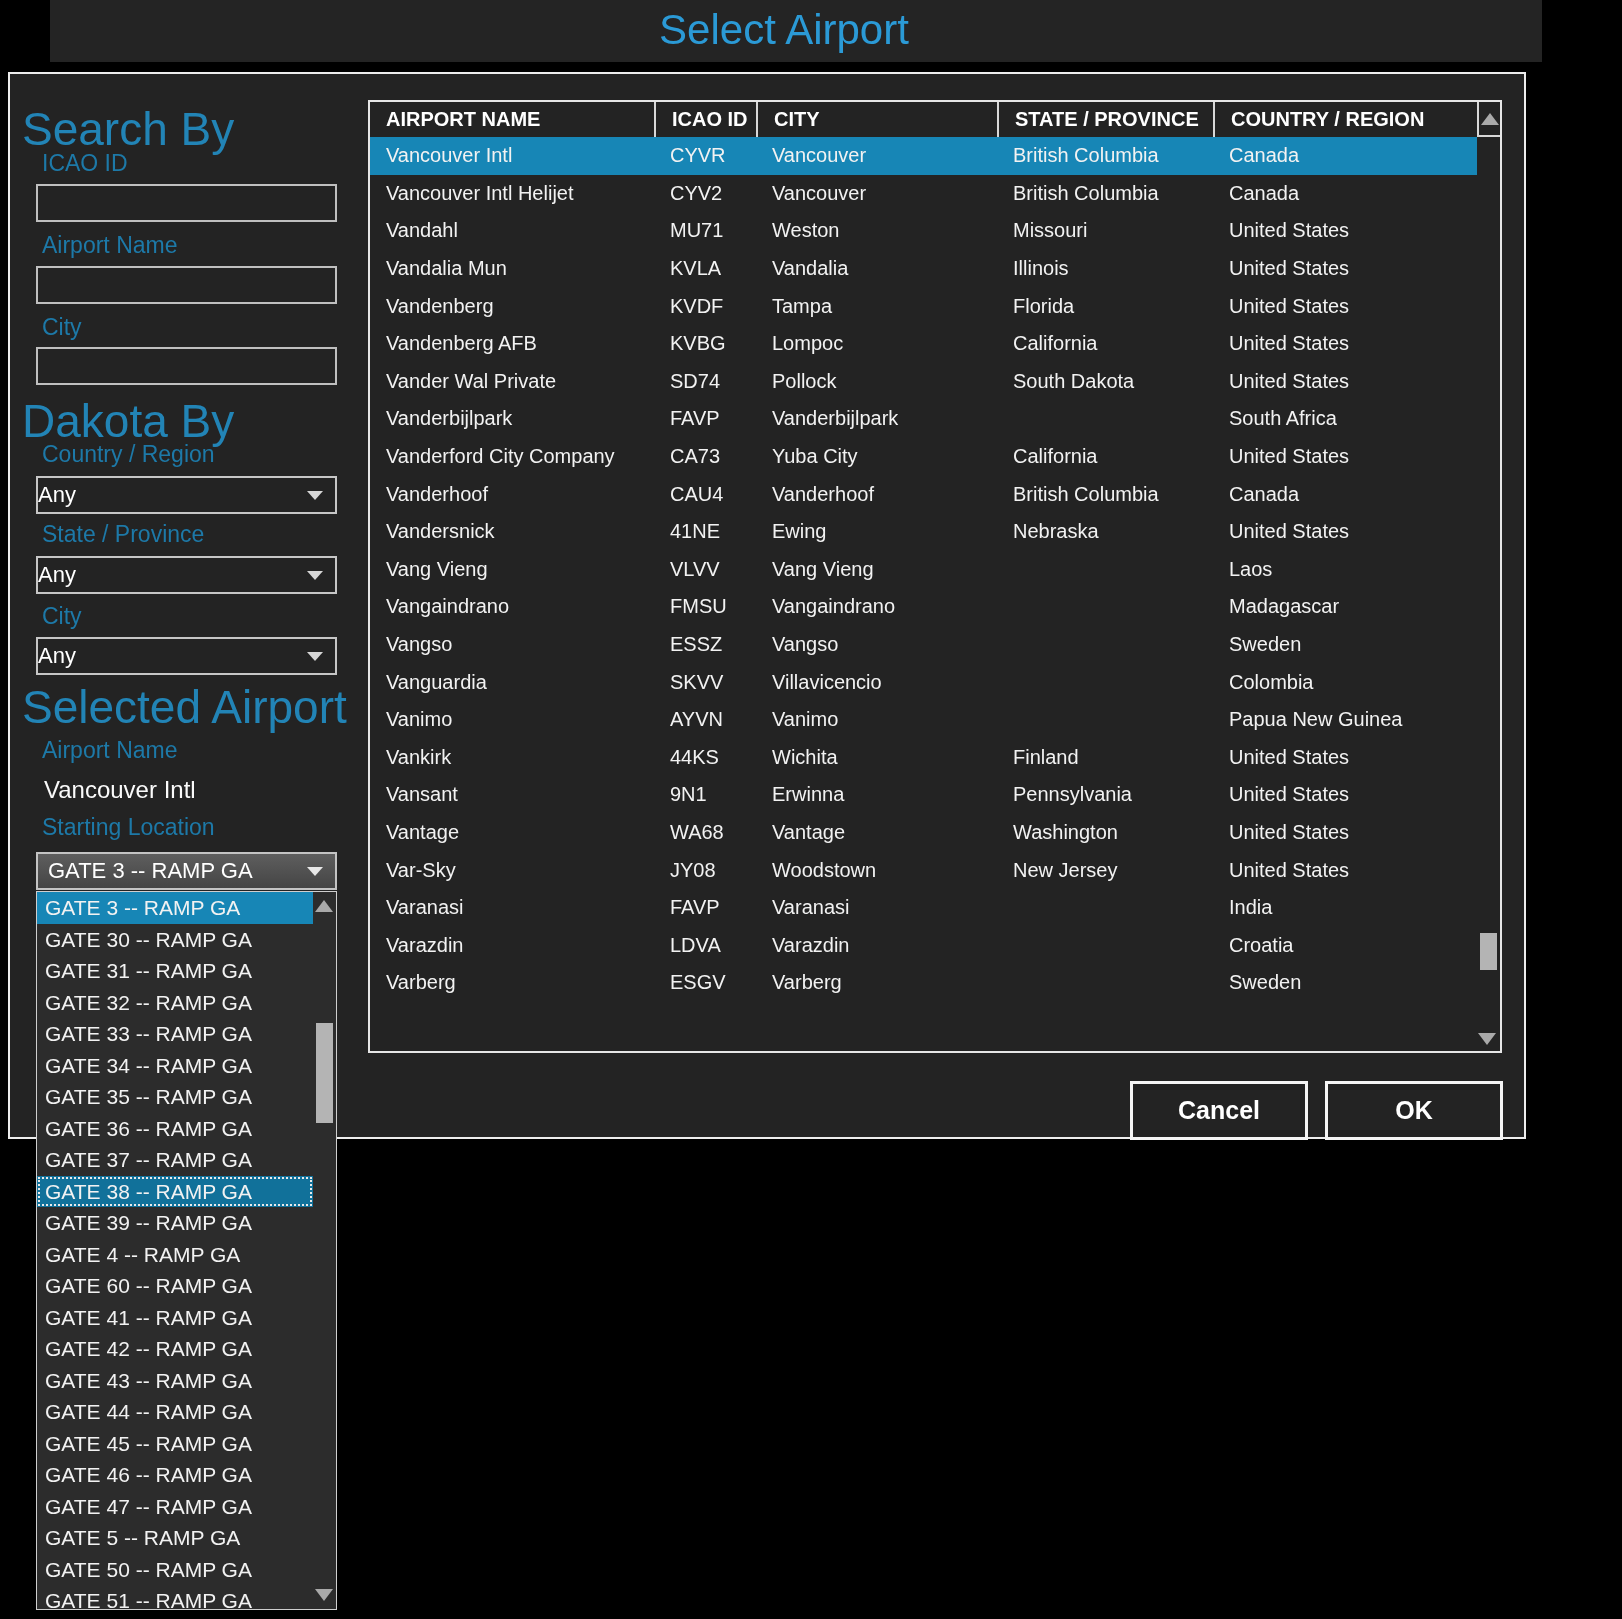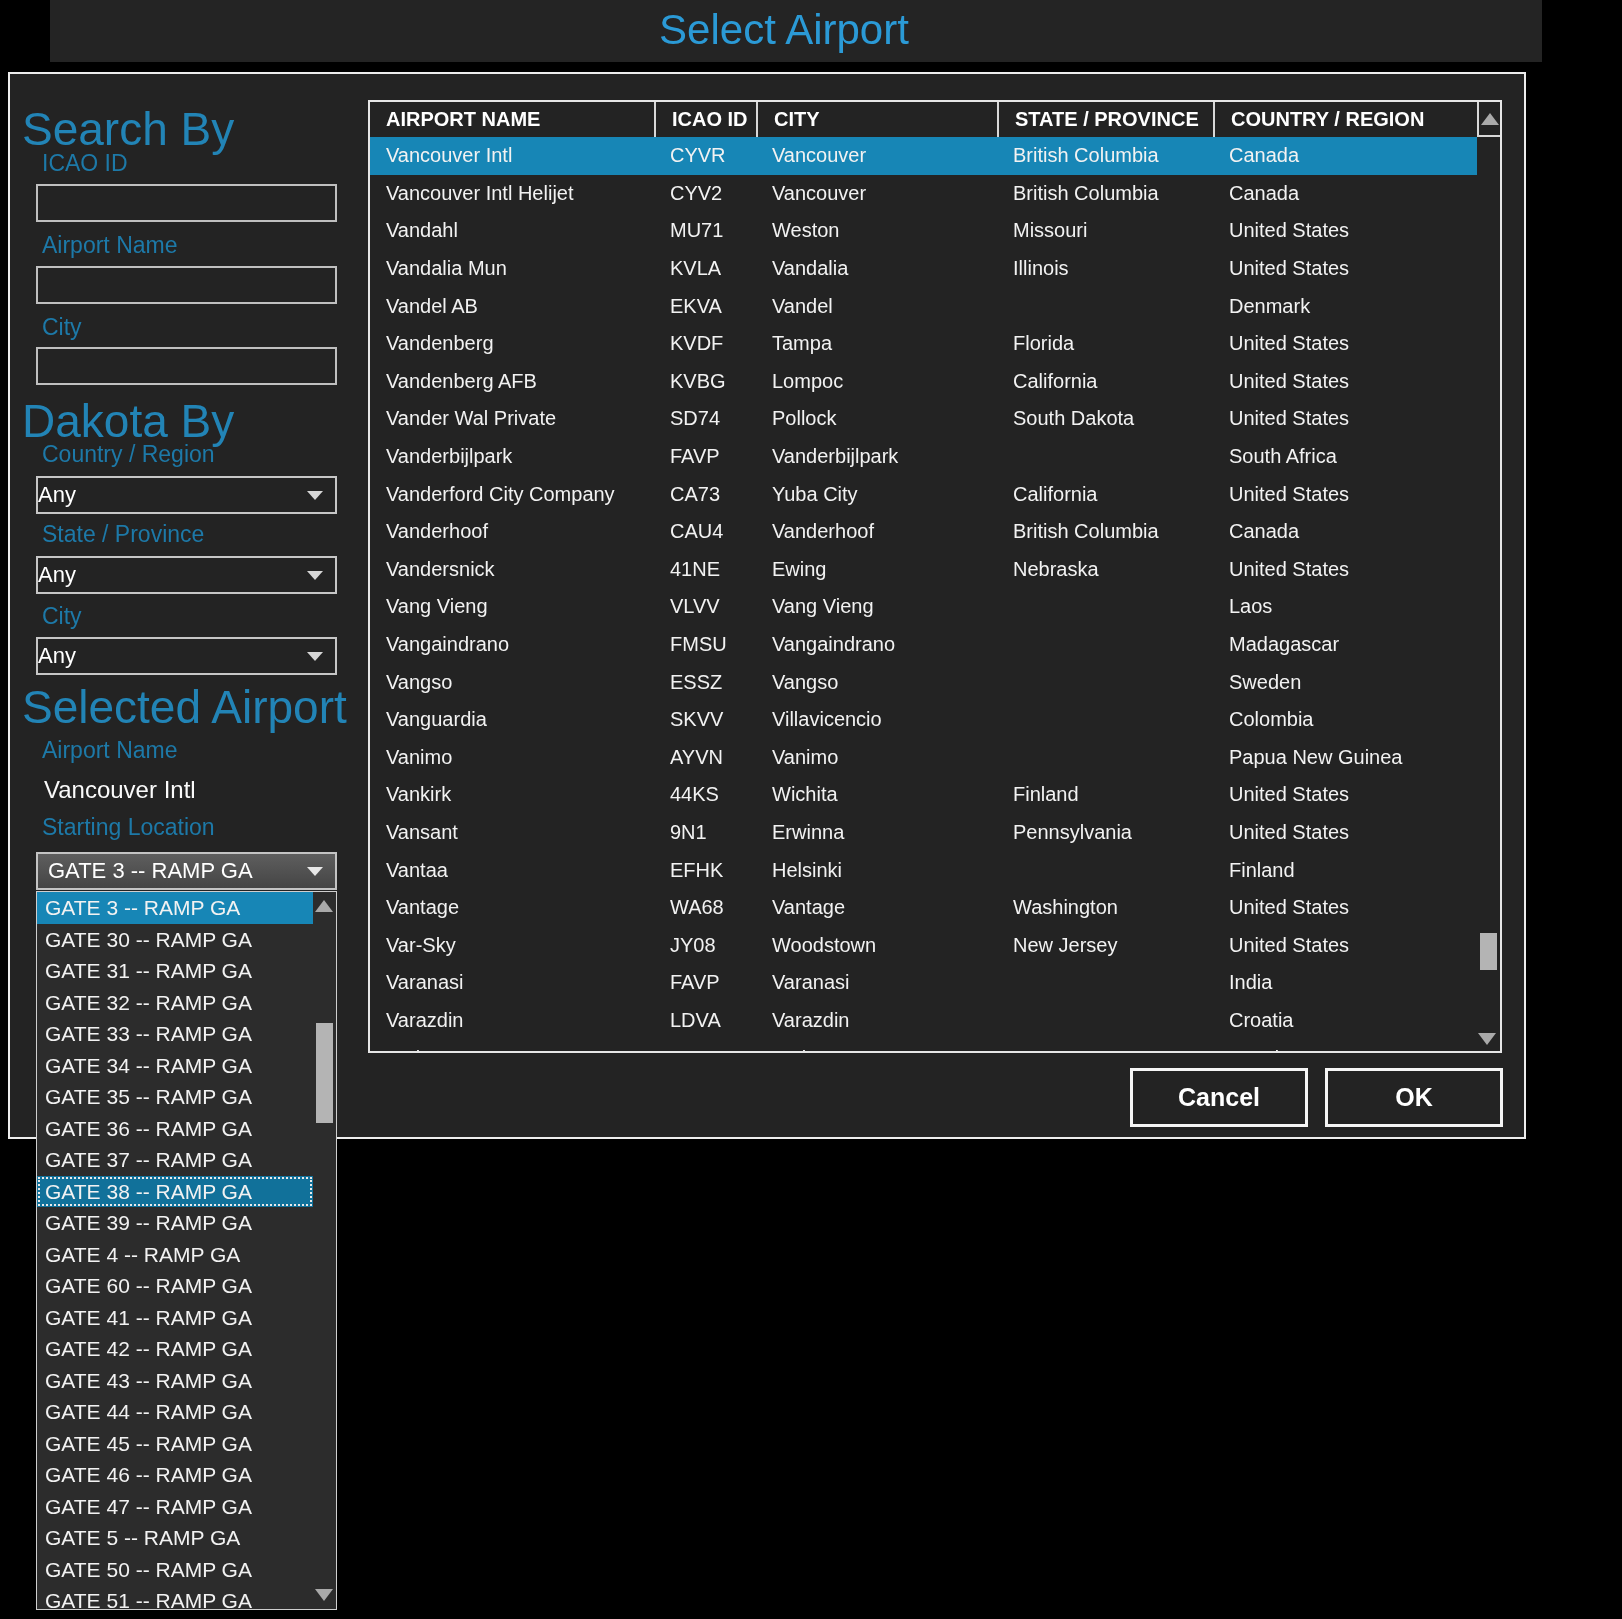--- a/index.html
+++ b/index.html
@@ -59,21 +59,21 @@
   .tscroll .thumb{position:absolute;top:796px;right:3px;width:17px;height:37px;background:#b4b4b4;}
   .tscroll .tri-down{position:absolute;bottom:6px;left:1px;}
   
   .tri-up{width:0;height:0;border-left:9px solid transparent;border-right:9px solid transparent;
           border-bottom:12px solid #a9a9a9;}
   .tri-down{width:0;height:0;border-left:9px solid transparent;border-right:9px solid transparent;
             border-top:12px solid #a9a9a9;}
   
   .btn{position:absolute;width:178px;height:59px;box-sizing:border-box;border:3px solid #f5f5f5;
        background:#232323;color:#fff;font-size:25px;font-weight:600;display:flex;
-       align-items:center;justify-content:center;font-family:"Liberation Sans",sans-serif;cursor:default;}
+       align-items:center;justify-content:center;font-family:"Liberation Sans",sans-serif;cursor:default;margin-top:13px;}
 </style>
 </head>
 <body>
 
 <div class="stage">
 
   <div class="titlebar">
     <span class="title">Select Airport</span>
   </div>
 
@@ -189,27 +189,20 @@
     <div class="cell">United States</div>
   </div>
           <div class="trow">
     <div class="cell">Vandalia Mun</div>
     <div class="cell">KVLA</div>
     <div class="cell">Vandalia</div>
     <div class="cell">Illinois</div>
     <div class="cell">United States</div>
   </div>
           <div class="trow">
-    <div class="cell">Vandel AB</div>
-    <div class="cell">EKVA</div>
-    <div class="cell">Vandel</div>
-    <div class="cell"></div>
-    <div class="cell">Denmark</div>
-  </div>
-          <div class="trow">
     <div class="cell">Vandenberg</div>
     <div class="cell">KVDF</div>
     <div class="cell">Tampa</div>
     <div class="cell">Florida</div>
     <div class="cell">United States</div>
   </div>
           <div class="trow">
     <div class="cell">Vandenberg AFB</div>
     <div class="cell">KVBG</div>
     <div class="cell">Lompoc</div>
@@ -292,27 +285,20 @@
     <div class="cell">Wichita</div>
     <div class="cell">Finland</div>
     <div class="cell">United States</div>
   </div>
           <div class="trow">
     <div class="cell">Vansant</div>
     <div class="cell">9N1</div>
     <div class="cell">Erwinna</div>
     <div class="cell">Pennsylvania</div>
     <div class="cell">United States</div>
-  </div>
-          <div class="trow">
-    <div class="cell">Vantaa</div>
-    <div class="cell">EFHK</div>
-    <div class="cell">Helsinki</div>
-    <div class="cell"></div>
-    <div class="cell">Finland</div>
   </div>
           <div class="trow">
     <div class="cell">Vantage</div>
     <div class="cell">WA68</div>
     <div class="cell">Vantage</div>
     <div class="cell">Washington</div>
     <div class="cell">United States</div>
   </div>
           <div class="trow">
     <div class="cell">Var-Sky</div>

